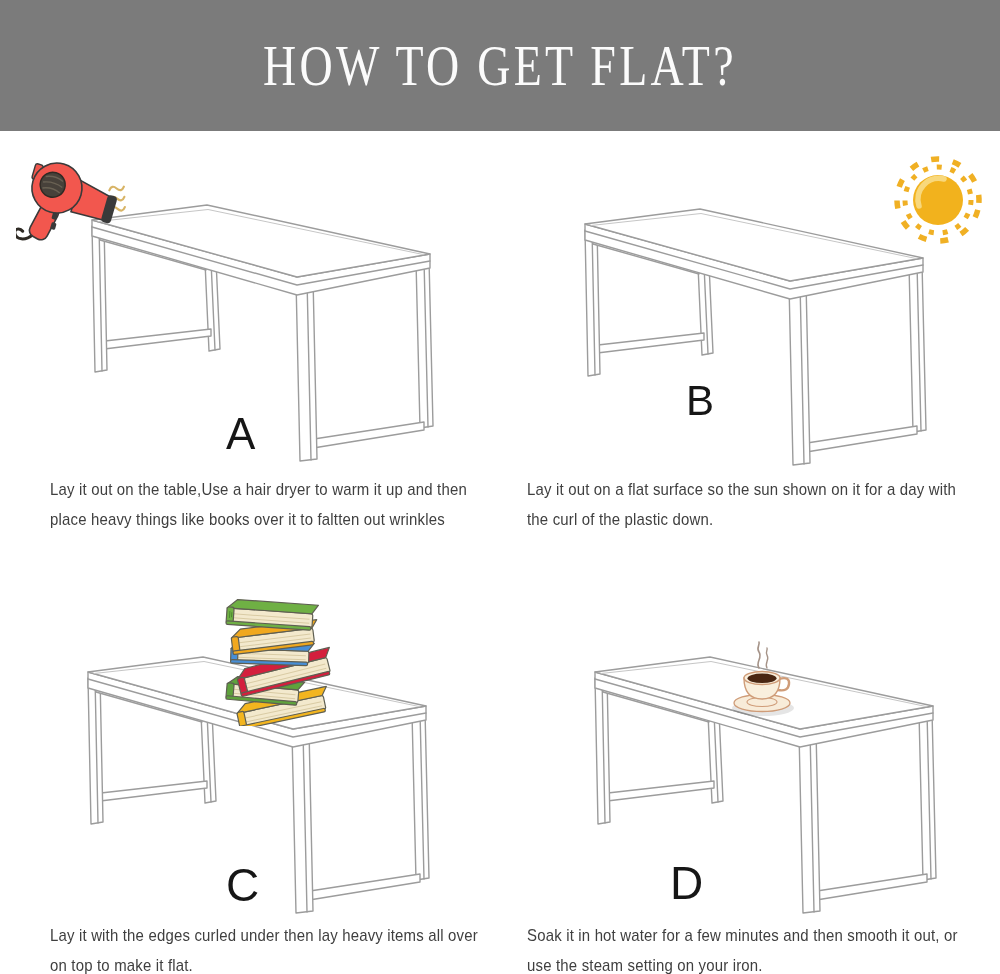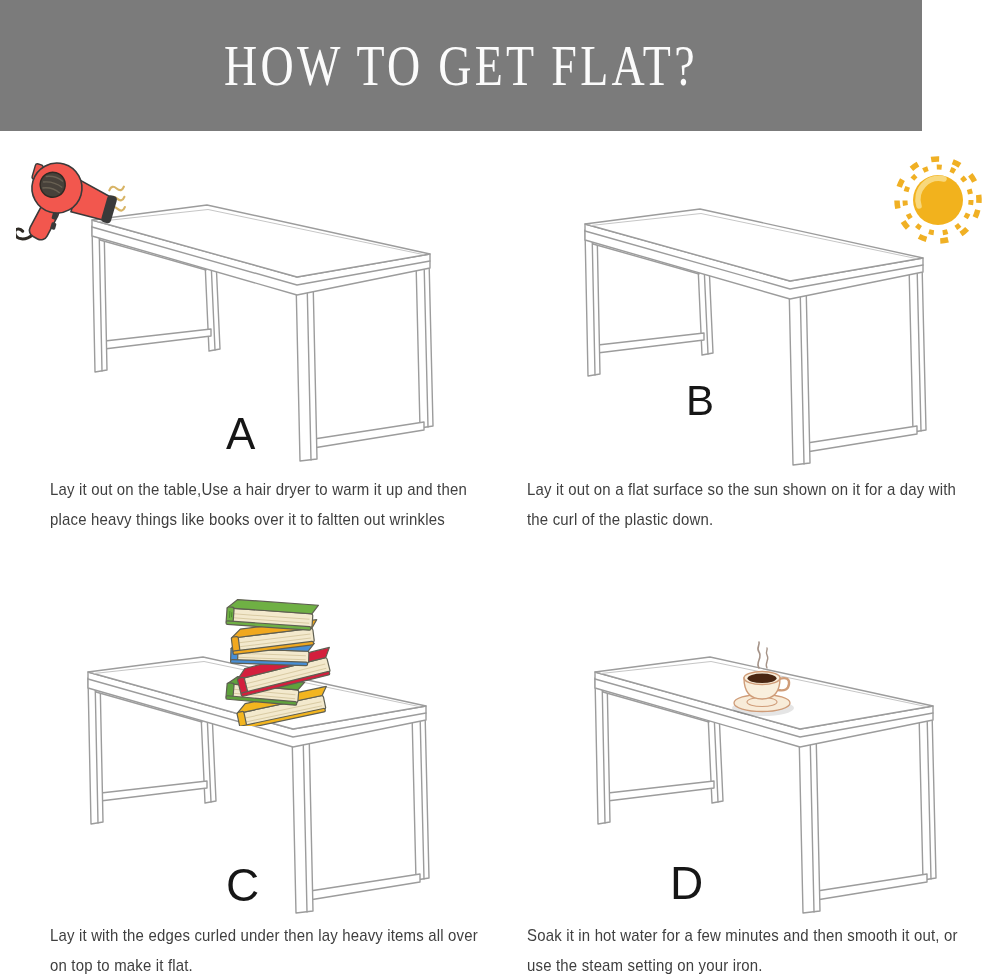--- a/index.html
+++ b/index.html
@@ -1,21 +1,21 @@
 <!DOCTYPE html>
 <html><head>
 <meta charset="utf-8">
 <style>
   html,body { margin:0; padding:0; }
   body {
     width:1000px; height:974px; position:relative; background:#ffffff;
     font-family:"Liberation Sans", sans-serif; overflow:hidden;
   }
   .header {
-    position:absolute; left:0; top:0; width:922px; height:131px;
+    position:absolute; left:0; top:0; width:1000px; height:131px;
     background:#7b7b7b; display:flex; align-items:center; justify-content:center;
   }
   .header .title {
     color:#fbfbfb; font-family:"Liberation Serif", serif; font-weight:500;
     font-size:56px; letter-spacing:4px; transform:scaleX(.82); transform-origin:center;
     margin:0; white-space:nowrap;
   }
   .desk { position:absolute; width:350px; height:270px; }
   .letter {
     position:absolute; color:#161616; font-family:"Liberation Sans", sans-serif;

